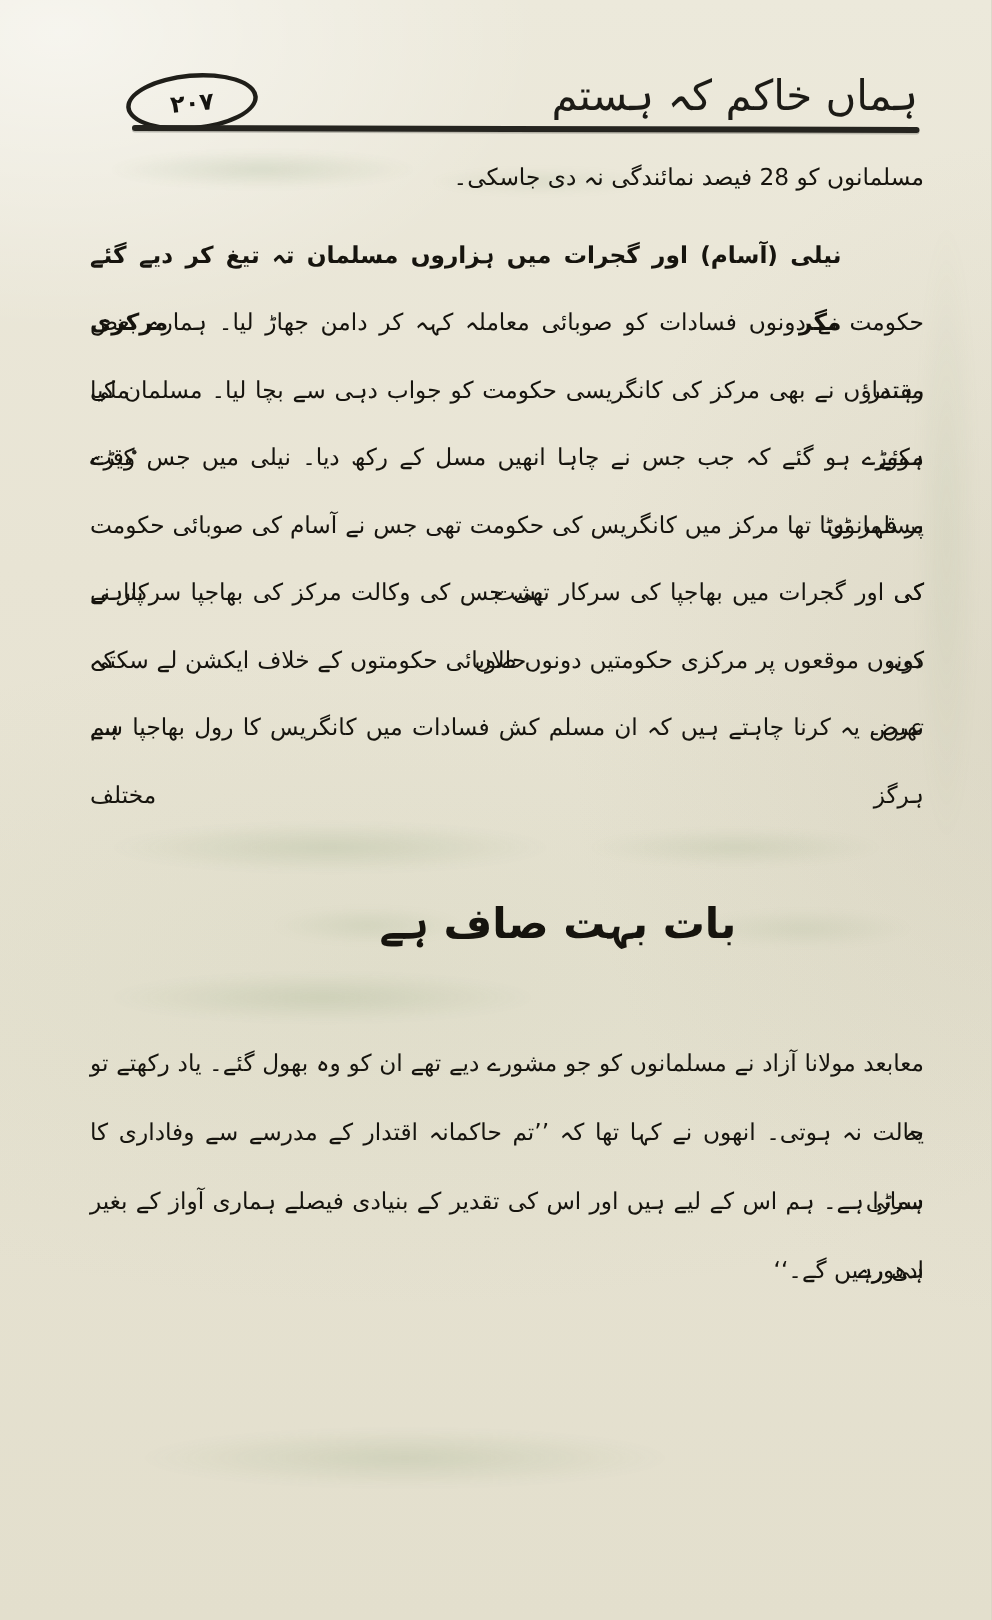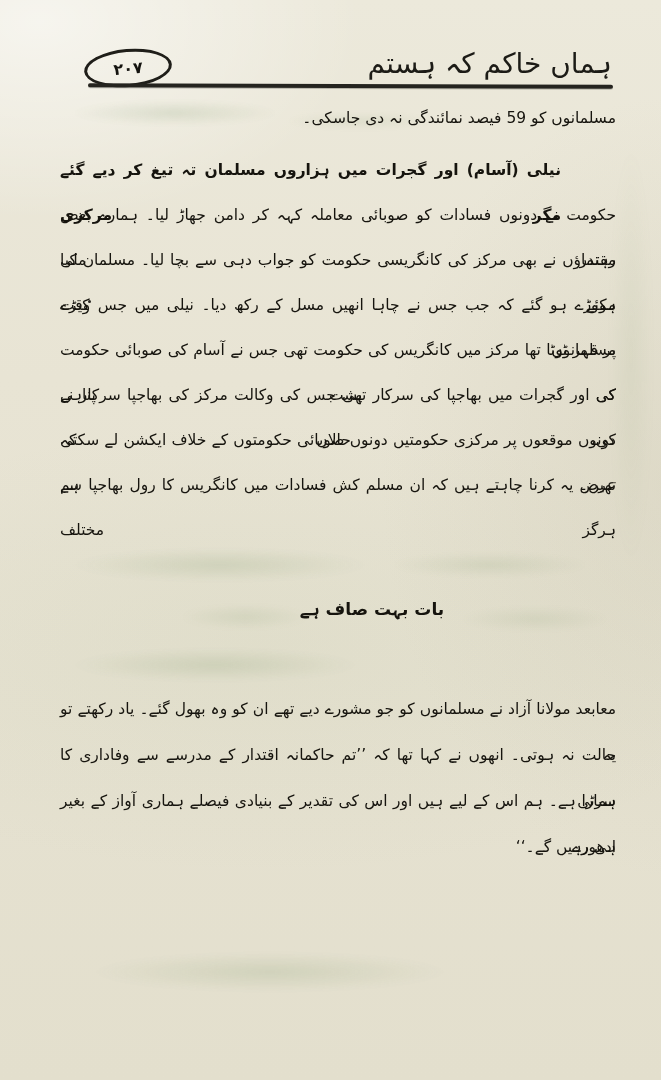--- a/index.html
+++ b/index.html
@@ -43,21 +43,21 @@
   .line{
     height:45px;overflow:visible;white-space:normal;
     text-align:justify;text-align-last:justify;
   }
   .sec2 .line{height:46px;}
   .line.end{text-align-last:right;}
   .line.indent{padding-right:55px;box-sizing:border-box;font-weight:bold;}
   .line.cont{margin-bottom:7px;}
   .section-heading{
     position:absolute;left:60px;top:599px;width:556px;
-    text-align:center;font-size:17px;font-weight:bold;color:#16140e;
+    text-align:center;font-size:28px;font-weight:bold;color:#16140e;
     transform:translateX(34px);direction:rtl;
   }
   
   .bleed{
     position:absolute;pointer-events:none;
     background:radial-gradient(ellipse at center, rgba(128,152,108,0.26), rgba(128,152,108,0) 70%);
     filter:blur(2px);opacity:.75;
   }
   .b1{left:70px;top:100px;width:210px;height:26px;}
   .b2{left:285px;top:112px;width:150px;height:18px;opacity:.5;}
@@ -89,21 +89,21 @@
   <div class="bleed b9"></div>
   <div class="margin-dot"></div>
 
   <div class="pagenum-oval">
     <span class="pagenum">۲۰۷</span>
   </div>
   <div class="running-title">ہماں خاکم کہ ہستم</div>
   <div class="header-rule"></div>
 
   <div class="textblock sec1">
-    <div class="line end cont">مسلمانوں کو 59 فیصد نمائندگی نہ دی جاسکی۔</div>
+    <div class="line end cont">مسلمانوں کو 28 فیصد نمائندگی نہ دی جاسکی۔</div>
     <div class="line indent">نیلی (آسام) اور گجرات میں ہزاروں مسلمان تہ تیغ کر دیے گئے مگر مرکزی</div>
     <div class="line">حکومت نے دونوں فسادات کو صوبائی معاملہ کہہ کر دامن جھاڑ لیا۔ ہمارے بعض مقتدر ملی</div>
     <div class="line">رہنماؤں نے بھی مرکز کی کانگریسی حکومت کو جواب دہی سے بچا لیا۔ مسلمان کیا ہوئے کیڑے</div>
     <div class="line">مکوڑے ہو گئے کہ جب جس نے چاہا انھیں مسل کے رکھ دیا۔ نیلی میں جس وقت مسلمانوں</div>
     <div class="line">پر قہر ٹوٹا تھا مرکز میں کانگریس کی حکومت تھی جس نے آسام کی صوبائی حکومت کی پشت پناہی</div>
     <div class="line">کی اور گجرات میں بھاجپا کی سرکار تھی جس کی وکالت مرکز کی بھاجپا سرکار نے کی، حالاں کہ</div>
     <div class="line">دونوں موقعوں پر مرکزی حکومتیں دونوں صوبائی حکومتوں کے خلاف ایکشن لے سکتی تھیں۔ ہم</div>
     <div class="line">عرض یہ کرنا چاہتے ہیں کہ ان مسلم کش فسادات میں کانگریس کا رول بھاجپا سے ہرگز مختلف</div>
   </div>
 

